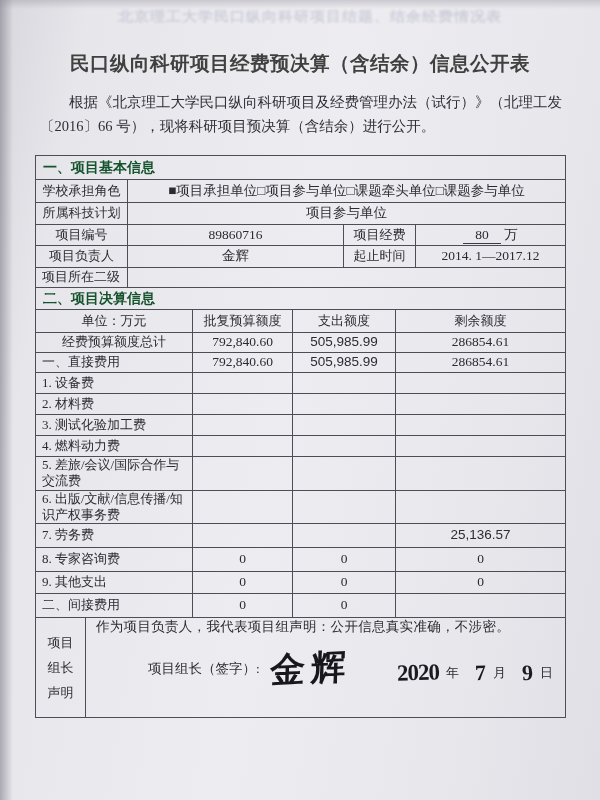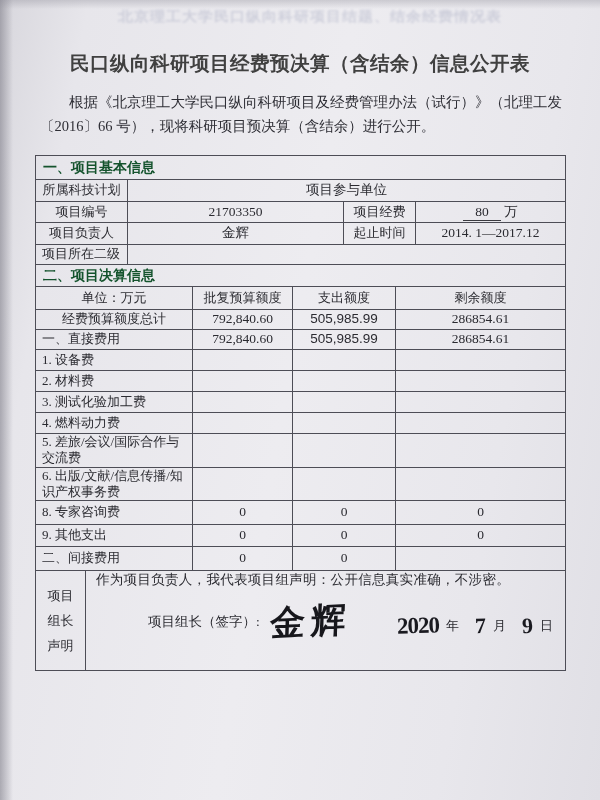--- a/index.html
+++ b/index.html
@@ -71,27 +71,31 @@
       <colgroup>
           <col style="width:92px">
           <col style="width:216px">
           <col style="width:72px">
           <col style="width:150px">
         </colgroup>
       <tbody>
           <tr class="sec-hdr" style="height:24px">
         <td colspan="4">一、项目基本信息</td>
       </tr>
+      <tr style="height:23px">
+        <td class="c">学校承担角色</td>
+        <td colspan="3" class="c val">■项目承担单位□项目参与单位□课题牵头单位□课题参与单位</td>
+      </tr>
       <tr style="height:22px">
         <td class="c">所属科技计划</td>
         <td colspan="3" class="c val">项目参与单位</td>
       </tr>
       <tr style="height:21px">
         <td class="c">项目编号</td>
-        <td class="c val">21703350</td>
+        <td class="c val">89860716</td>
         <td class="c">项目经费</td>
         <td class="c val"><span class="uline">80</span> <span>万</span></td>
       </tr>
       <tr style="height:22px">
         <td class="c">项目负责人</td>
         <td class="c val">金辉</td>
         <td class="c">起止时间</td>
         <td class="c val">2014. 1—2017.12</td>
       </tr>
       <tr style="height:20px">
@@ -158,20 +162,26 @@
         <td class="lft">5. 差旅/会议/国际合作与交流费</td>
         <td class="num"></td>
         <td class="num"></td>
         <td class="num"></td>
       </tr>
       <tr style="height:33px">
         <td class="lft">6. 出版/文献/信息传播/知识产权事务费</td>
         <td class="num"></td>
         <td class="num"></td>
         <td class="num"></td>
+      </tr>
+      <tr style="height:24px">
+        <td class="lft">7. 劳务费</td>
+        <td class="num"></td>
+        <td class="num"></td>
+        <td class="num num-sans">25,136.57</td>
       </tr>
       <tr style="height:24px">
         <td class="lft">8. 专家咨询费</td>
         <td class="num">0</td>
         <td class="num">0</td>
         <td class="num">0</td>
       </tr>
       <tr style="height:22px">
         <td class="lft">9. 其他支出</td>
         <td class="num">0</td>

